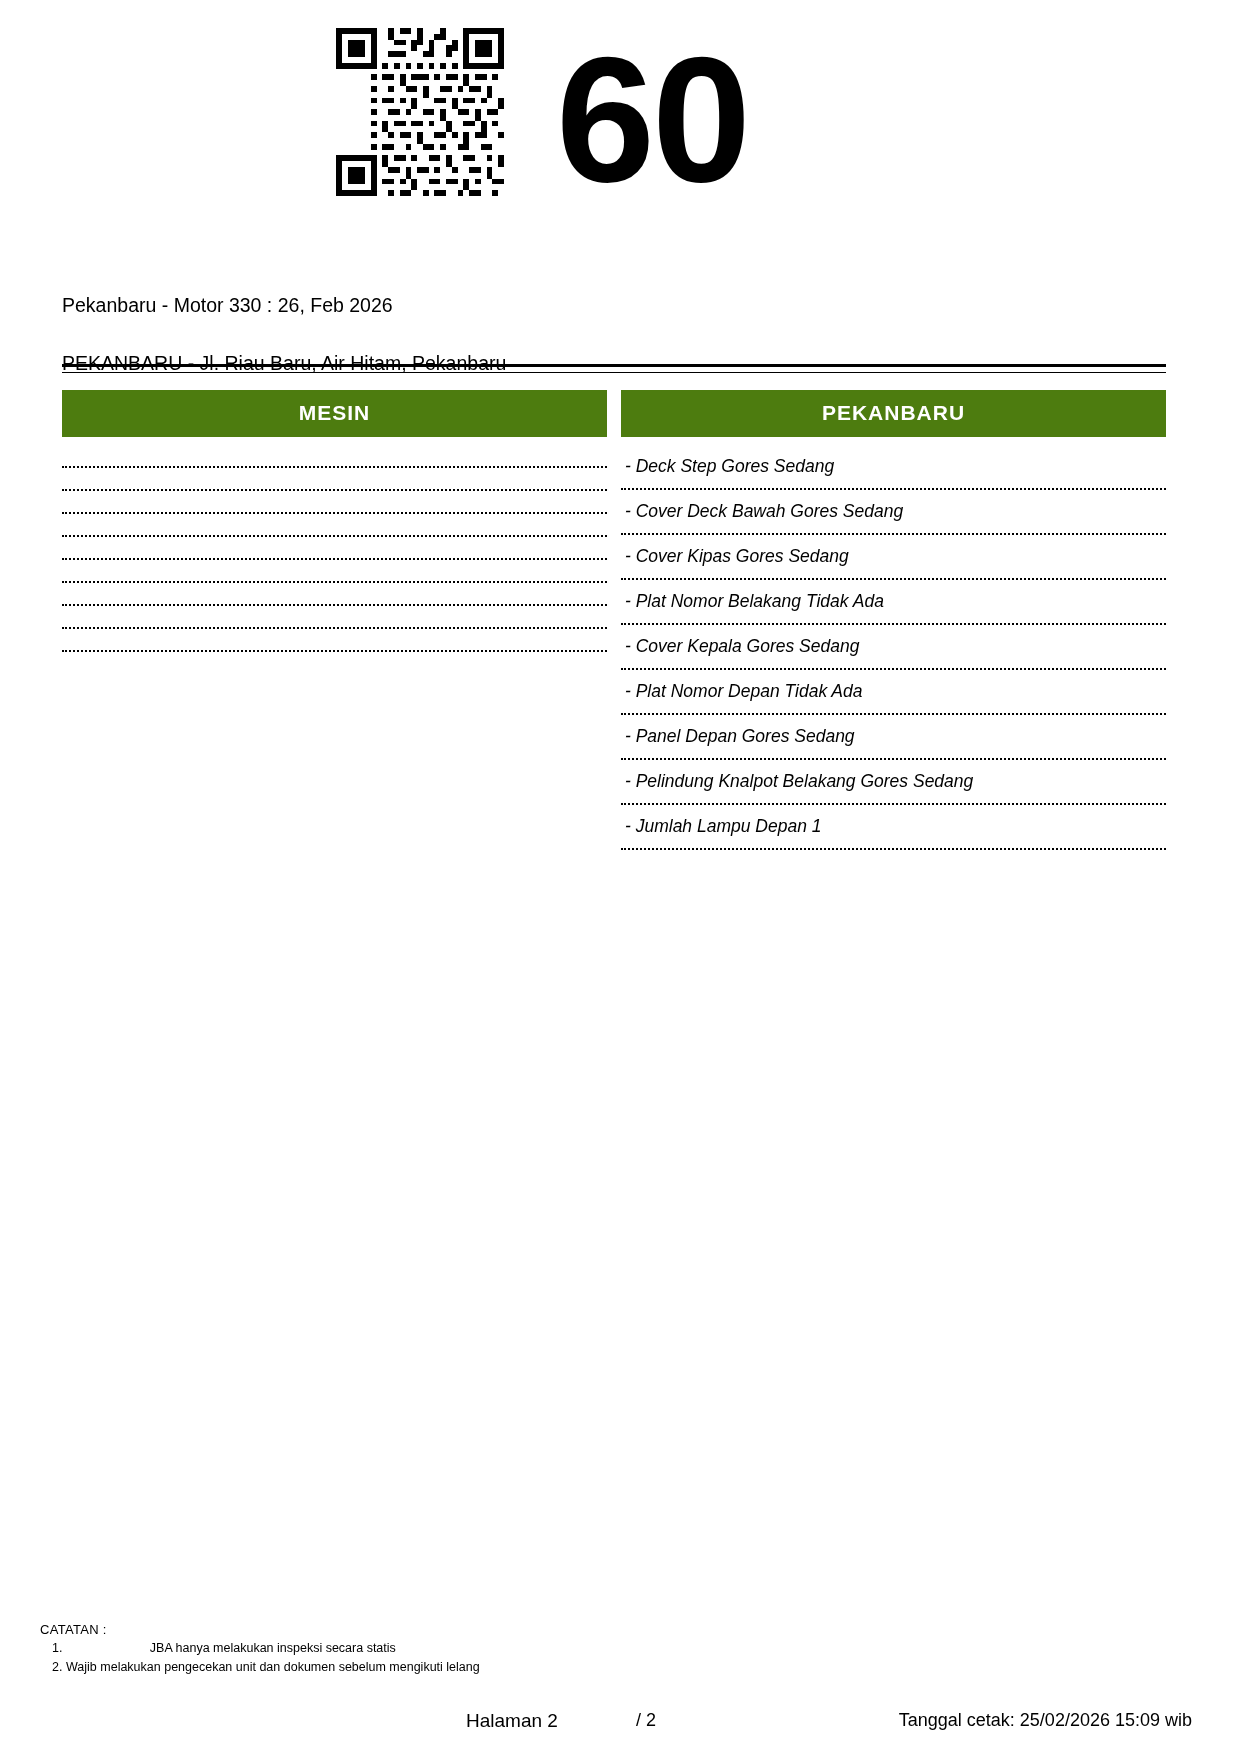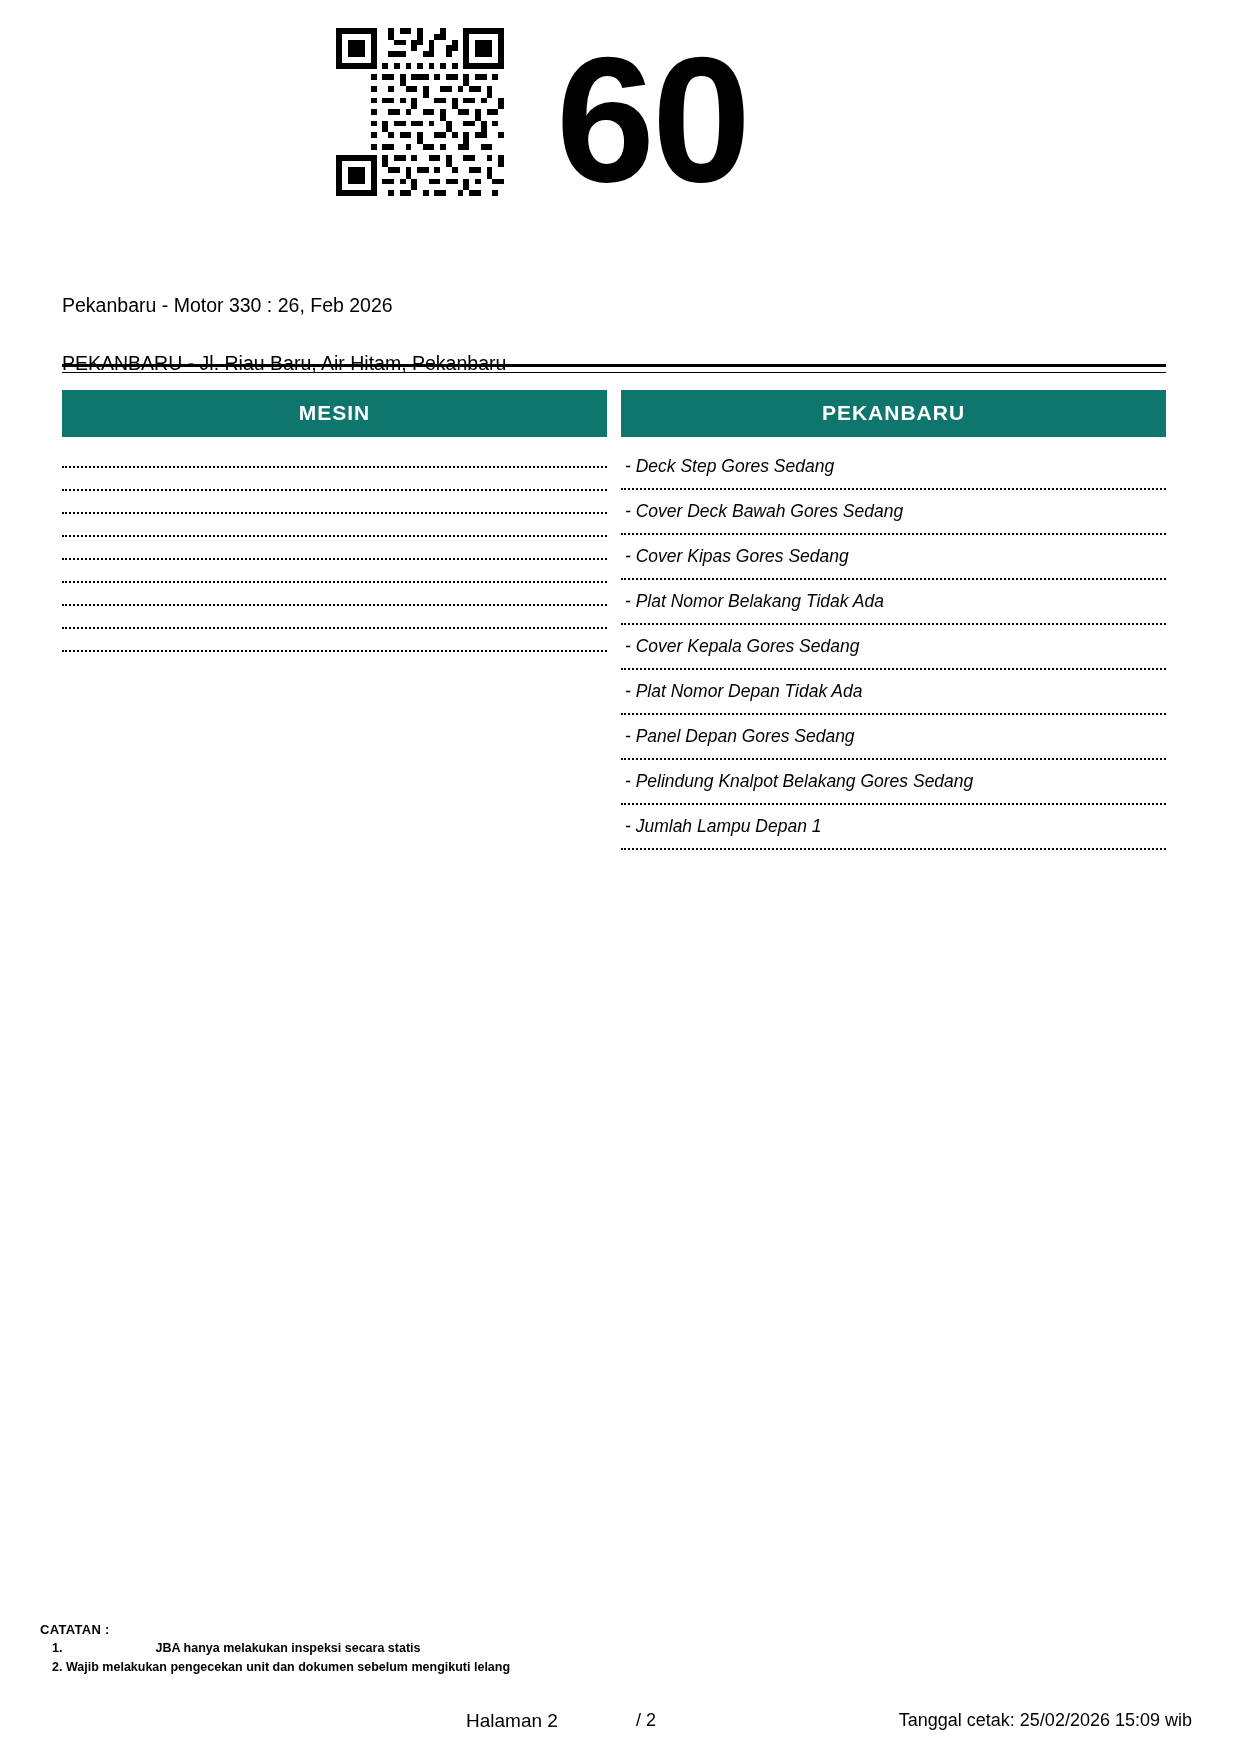--- a/index.html
+++ b/index.html
@@ -87,21 +87,21 @@
     left: 62px;
     top: 390px;
     width: 1104px;
     display: flex;
     justify-content: space-between;
   }
   .col {
     width: 545px;
   }
   .col-head {
-    background: #0f766e;
+    background: #4d7c0f;
     color: #fff;
     text-align: center;
     font-weight: bold;
     font-size: 21px;
     letter-spacing: 1px;
     padding: 11px 0 12px 0;
   }
   .rows {
     margin-top: 0;
   }
@@ -127,21 +127,20 @@
     left: 0;
     top: 1620px;
     width: 1240px;
   }
   .notes {
     position: absolute;
     left: 40px;
     top: 0;
     font-size: 13px;
     line-height: 19px;
-    font-weight: bold;
   }
   .notes .note-title {
     font-size: 13px;
     letter-spacing: 0.3px;
   }
   .notes ol {
     margin: 0;
     padding-left: 26px;
   }
   .notes li {

